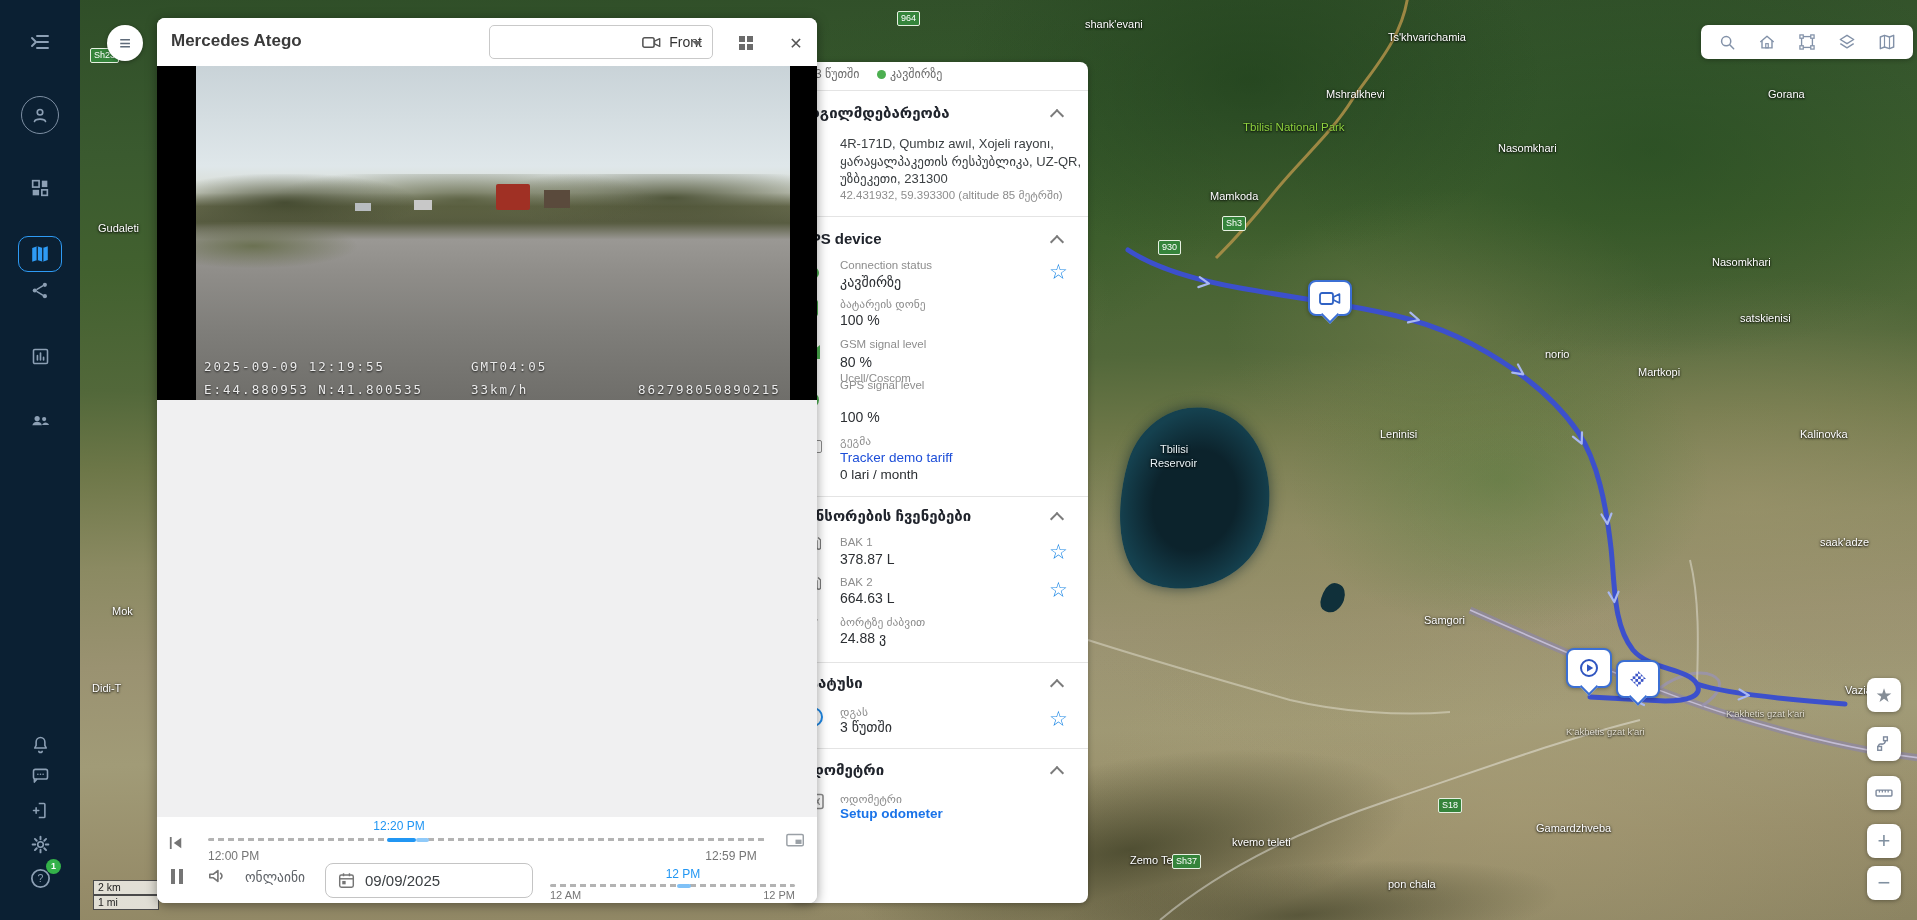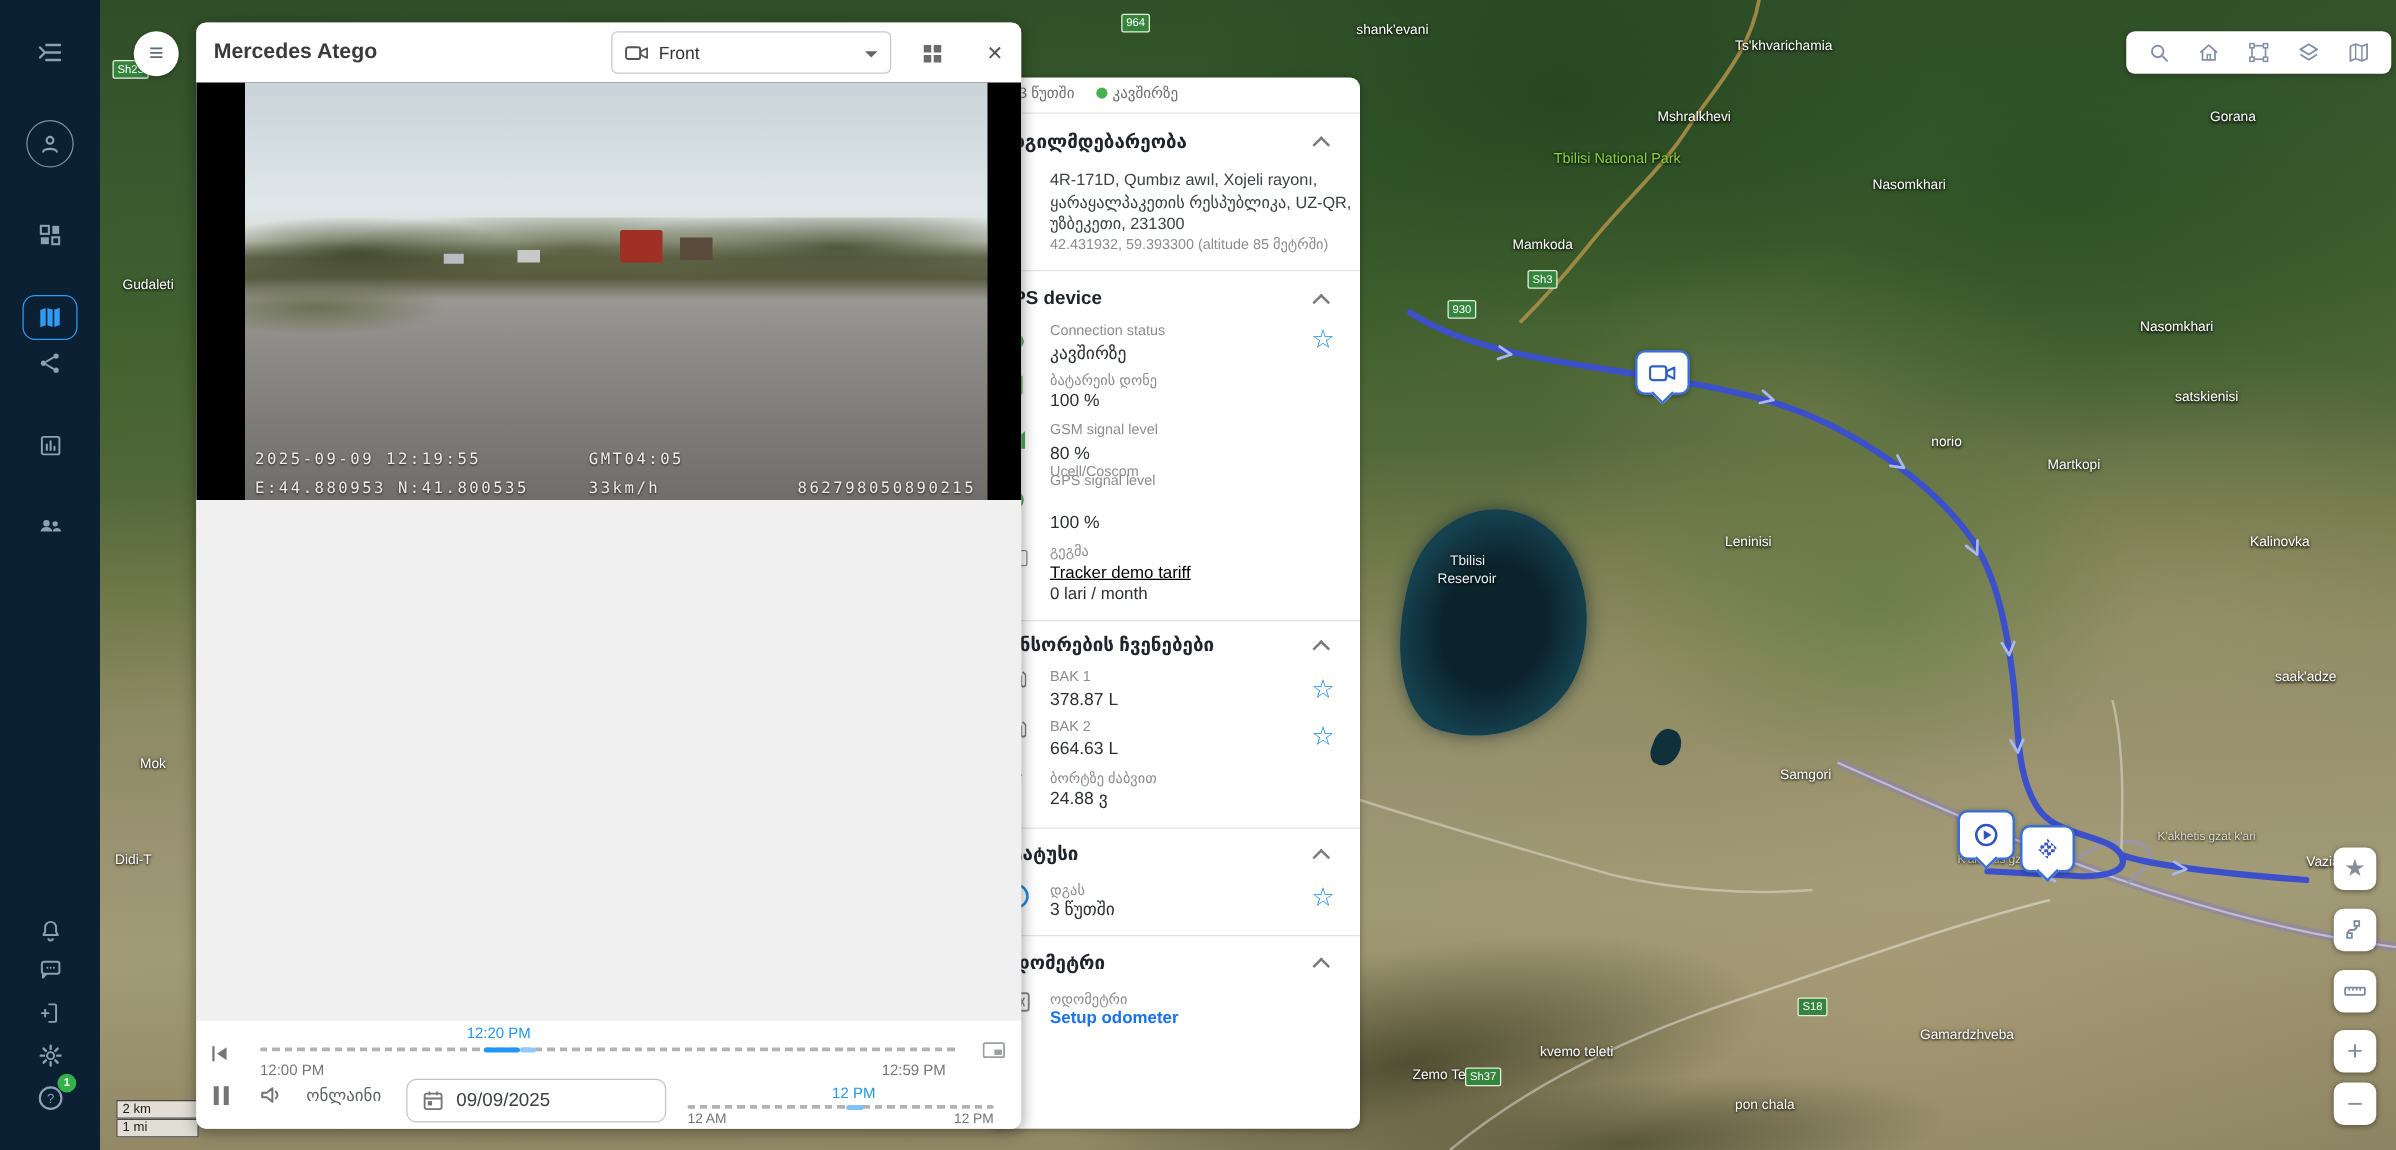--- a/index.html
+++ b/index.html
@@ -26,21 +26,21 @@
   .reservoir{position:absolute;left:1120px;top:408px;width:150px;height:185px;transform:rotate(16deg);
     border-radius:46% 54% 62% 38%/40% 55% 45% 60%;
     background:radial-gradient(closest-side,#0c232c 55%,#15414f 100%);box-shadow:0 0 14px rgba(10,35,44,.6);}
   .pond{position:absolute;left:1322px;top:583px;width:22px;height:30px;transform:rotate(20deg);
     border-radius:50% 50% 60% 40%;background:#10303a;}
   svg.net{position:absolute;inset:0;pointer-events:none;}
 
   .mlabel{position:absolute;font-size:11px;color:#fff;text-shadow:0 1px 2px rgba(0,0,0,.85),0 0 3px rgba(0,0,0,.6);white-space:nowrap;}
   .mlabel.park{color:#8fd23e;font-size:11.5px;}
   .mlabel.water{color:#eaf4f8;font-style:normal;}
-  .mlabel.road{color:#e3e0d5;font-size:9.5px;opacity:.9;}
+  .mlabel.road{color:#e3e0d5;font-size:9.5px;opacity:.9;margin-top:44px;}
   .mshield{position:absolute;background:#35843b;color:#fff;font-size:9px;line-height:13px;padding:0 3px;
     border-radius:2px;border:1px solid #e7f0e2;text-shadow:none;}
 
   .mtoolbar{position:absolute;left:1701px;top:25px;width:212px;height:34px;background:#fff;border-radius:7px;
     box-shadow:0 1px 5px rgba(0,0,0,.3);display:flex;align-items:center;justify-content:space-around;padding:0 6px;}
   .mtoolbar .tbtn{width:26px;height:26px;display:flex;align-items:center;justify-content:center;cursor:pointer;}
 
   .sqbtn{position:absolute;left:1867px;width:34px;height:34px;background:#fff;border-radius:8px;
     box-shadow:0 1px 4px rgba(0,0,0,.35);display:flex;align-items:center;justify-content:center;
     color:#7e8a9d;font-size:20px;cursor:pointer;}
@@ -90,30 +90,30 @@
   .pico::before{content:'P';}
   .gdot{position:absolute;border-radius:50%;background:#4caf50;}
   .batt{position:absolute;width:11px;height:16px;background:#4caf50;border-radius:2px;}
   .batt::before{content:'';position:absolute;left:3px;top:-3px;width:5px;height:3px;background:#4caf50;border-radius:1px;}
   .gsmtri{position:absolute;width:0;height:0;border-left:17px solid transparent;border-bottom:14px solid #4caf50;}
   .gpsico{position:absolute;width:16px;height:16px;border:2px solid #4caf50;border-radius:50%;}
   .gpsico::before{content:'';position:absolute;left:3px;top:3px;width:6px;height:6px;border-radius:50%;background:#4caf50;}
   .bank{position:absolute;width:20px;height:13px;border:1.5px solid #8a8a8a;border-radius:2px;}
   .bank::before{content:'';position:absolute;left:6px;top:2.5px;width:5px;height:5px;border:1.5px solid #8a8a8a;border-radius:50%;}
   .addr{position:absolute;left:51px;font-size:13px;color:#3c4043;white-space:nowrap;}
-  .alink{font-size:13.5px;color:#000000;text-decoration:underline;position:absolute;left:51px;cursor:pointer;white-space:nowrap;}
+  .alink{font-size:13.5px;color:#1d4ed8;position:absolute;left:51px;cursor:pointer;white-space:nowrap;}
   .blink{font-size:13.5px;color:#1a73e8;font-weight:bold;position:absolute;left:51px;cursor:pointer;white-space:nowrap;}
 
   
   .vpanel{position:absolute;left:157px;top:18px;width:660px;height:885px;background:#fff;border-radius:8px;
     box-shadow:0 2px 12px rgba(0,0,0,.4);z-index:30;overflow:hidden;}
   .vhead{position:absolute;left:0;top:0;width:100%;height:48px;background:#fff;}
   .vtitle{position:absolute;left:14px;top:13px;font-size:17px;font-weight:bold;color:#3a3a3a;}
   .camsel{position:absolute;left:332px;top:7px;width:224px;height:34px;border:1px solid #c9c9c9;border-radius:5px;
-    display:flex;align-items:center;padding:0 10px;cursor:pointer;background:#fff;}
+    display:flex;align-items:center;padding:0 10px;cursor:pointer;background:#fff;justify-content:flex-end;}
   .camsel .txt{font-size:14px;color:#333;margin-left:8px;}
   .caret{position:absolute;right:10px;top:15px;width:0;height:0;border-left:5px solid transparent;
     border-right:5px solid transparent;border-top:5px solid #666;}
   .hbtn{position:absolute;top:14px;width:22px;height:22px;display:flex;align-items:center;justify-content:center;cursor:pointer;}
   .xglyph::before{content:'✕';font-size:16px;color:#555;}
   .vstrip{position:absolute;left:0;top:48px;width:660px;height:334px;background:#000;padding-left:36px;}
   .vframe{position:absolute;left:39px;top:0;width:594px;height:334px;overflow:hidden;
     background:linear-gradient(180deg,#c9d3d8 0%,#dfe7ea 30%,#d8dcd2 38%,#6c6f52 42%,#585c41 47%,#9a9894 52%,#8f8d89 62%,#7e7d79 80%,#6f6e6a 100%);}
   .hillshade{position:absolute;left:0;top:108px;width:594px;height:48px;background:
     radial-gradient(180px 40px at 15% 60%,rgba(64,70,44,.9),transparent 75%),

